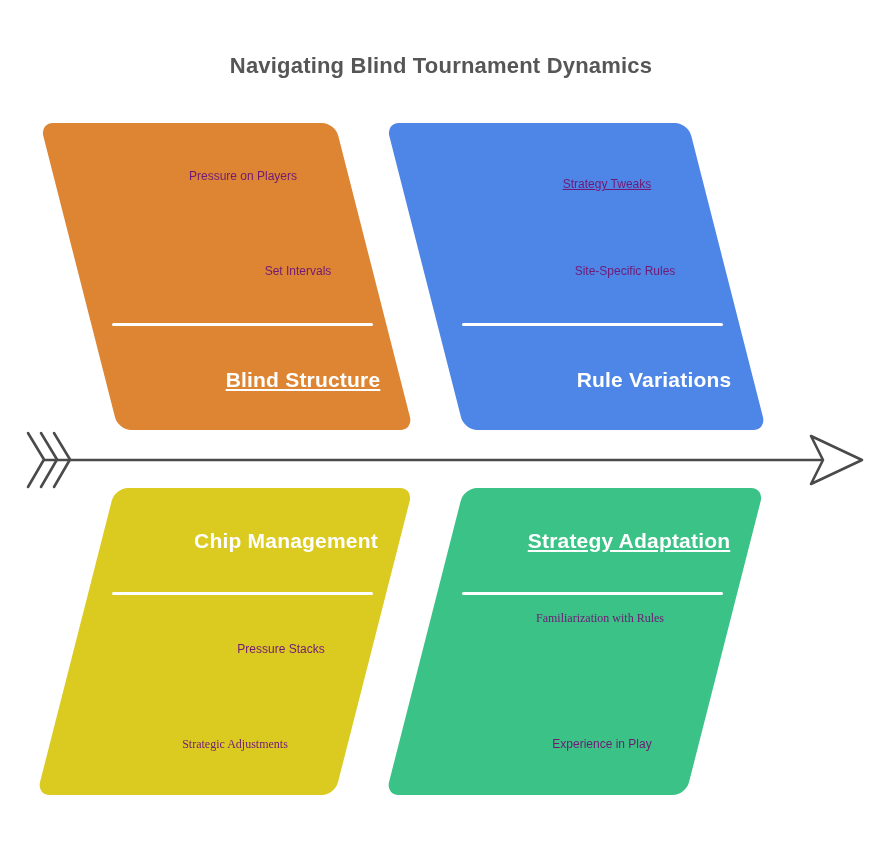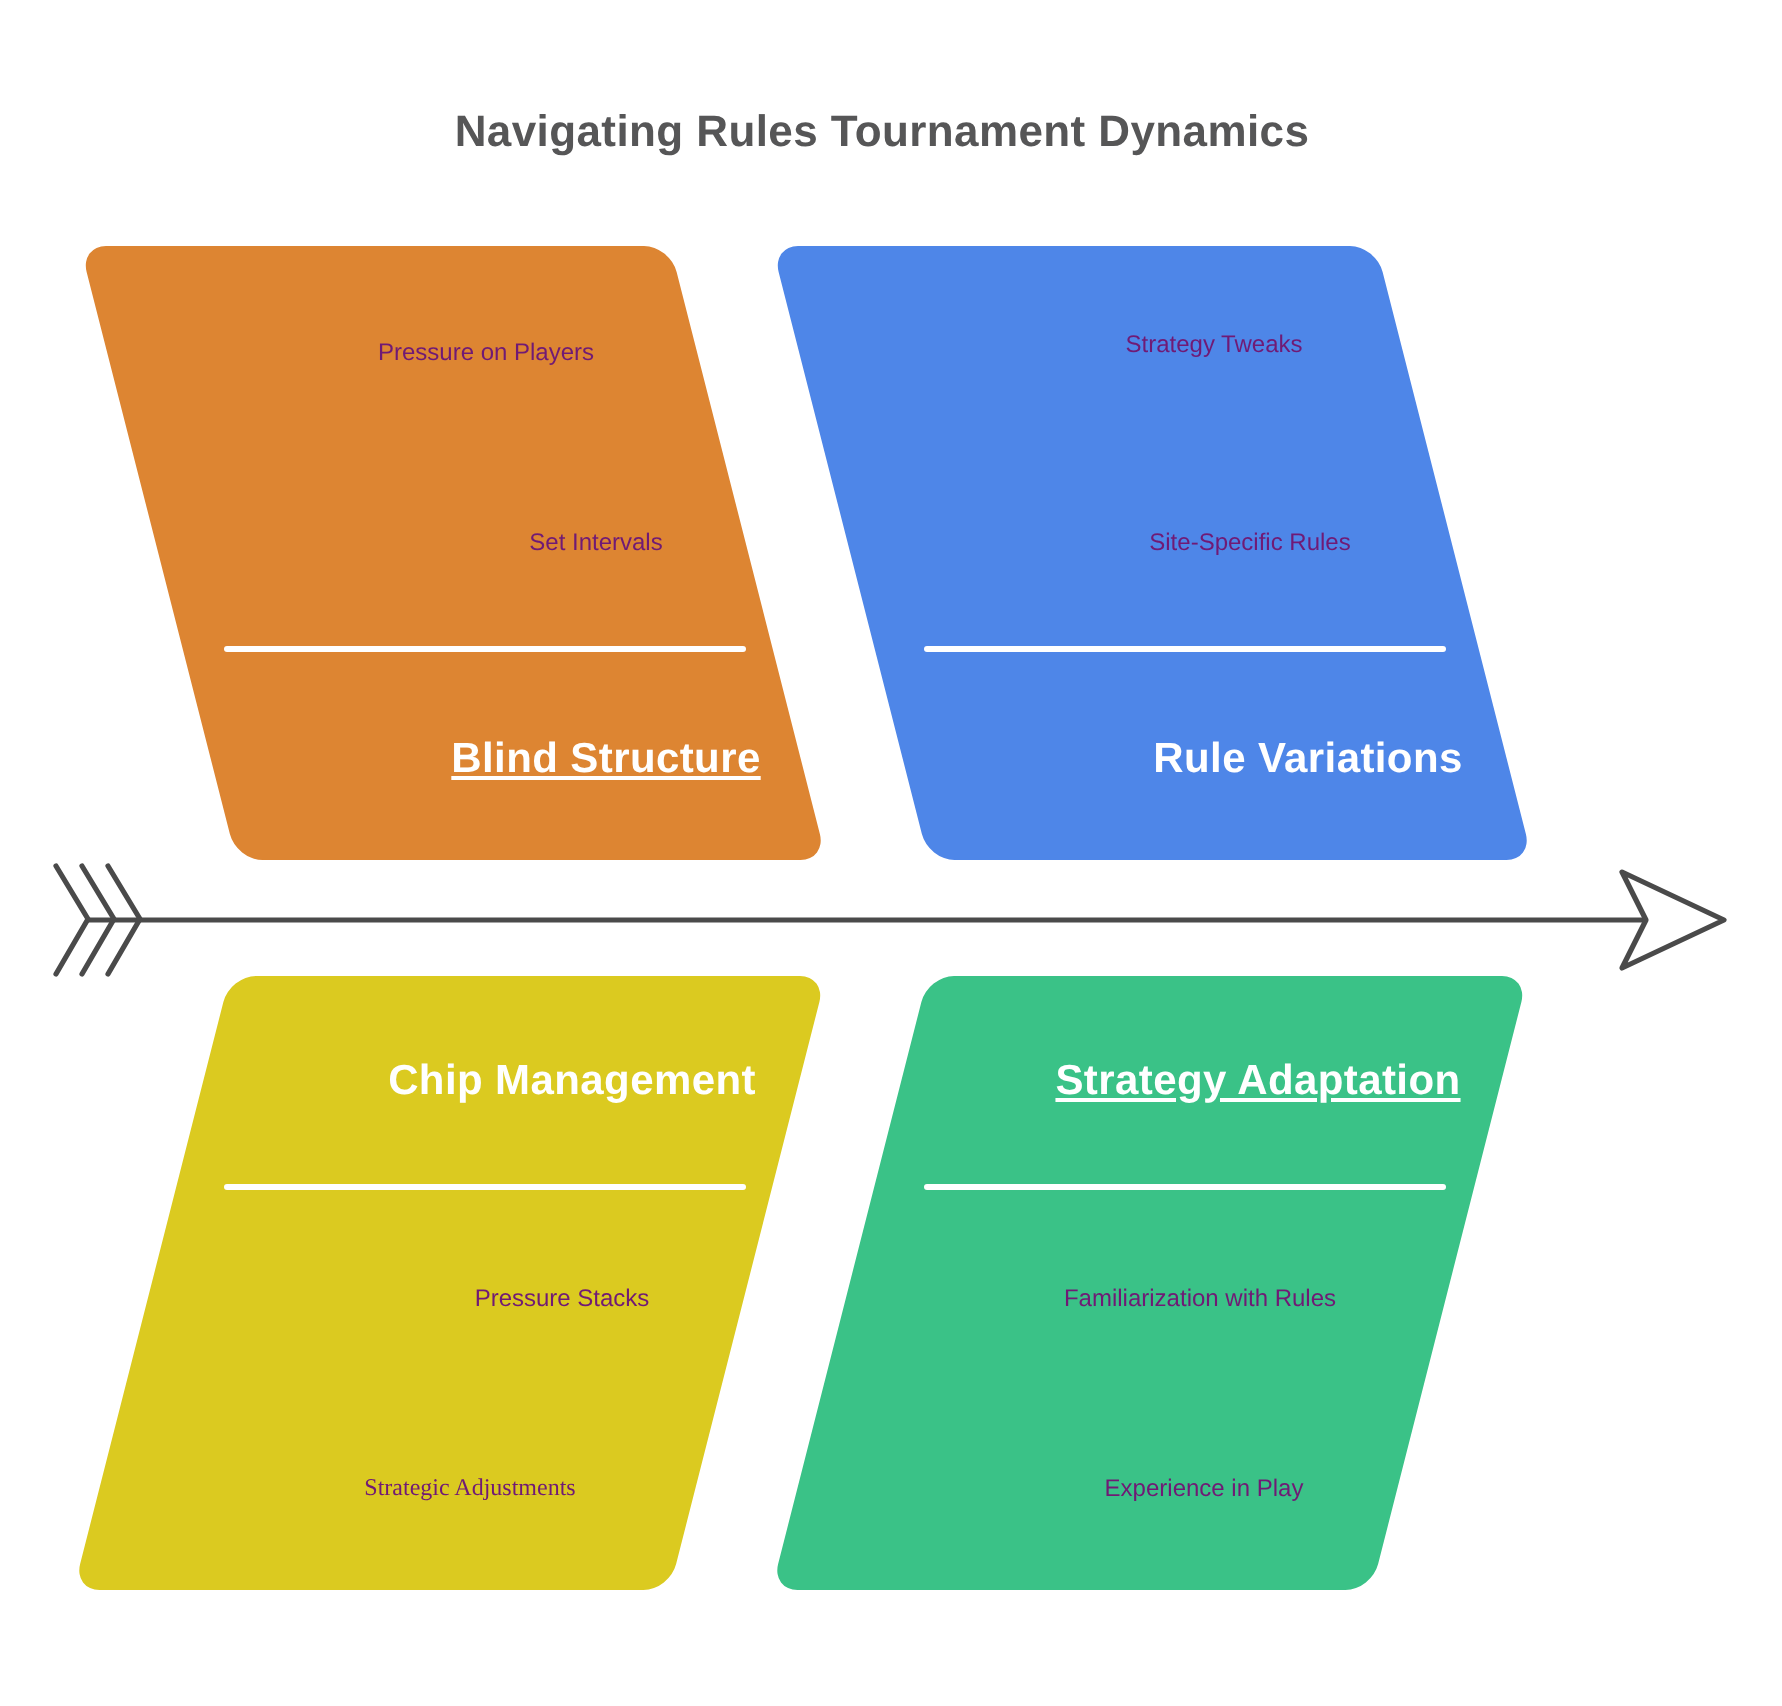--- a/index.html
+++ b/index.html
@@ -50,45 +50,45 @@
     background:#ffffff;
     border-radius:2px;
   }
   .arrow-svg{position:absolute;left:0;top:425px;}
 </style>
 </head>
 <body>
 
 <div id="canvas">
 
-  <div class="page-title">Navigating Rules Tournament Dynamics</div>
+  <div class="page-title">Navigating Blind Tournament Dynamics</div>
 
   <div class="shape q0 skew-top" style="background-color: rgb(221, 133, 50);"></div>
   <div class="shape q1 skew-top" style="background-color: rgb(78, 134, 232);"></div>
   <div class="shape q2 skew-bottom" style="background-color: rgb(219, 202, 32);"></div>
   <div class="shape q3 skew-bottom" style="background-color: rgb(58, 194, 135);"></div>
 
   <div class="item-label" style="left:243px;top:176px;">Pressure on Players</div>
   <div class="item-label" style="left:298px;top:271px;">Set Intervals</div>
   <div class="sep-line" style="left:112px;top:323px;"></div>
   <div class="heading-label" style="left:303px;top:380px;text-decoration:underline;">Blind Structure</div>
 
-  <div class="item-label" style="left:607px;top:172px;">Strategy Tweaks</div>
+  <div class="item-label" style="left:607px;top:184px;text-decoration:underline;">Strategy Tweaks</div>
   <div class="item-label" style="left:625px;top:271px;">Site-Specific Rules</div>
   <div class="sep-line" style="left:462px;top:323px;"></div>
   <div class="heading-label" style="left:654px;top:380px;">Rule Variations</div>
 
   <div class="heading-label" style="left:286px;top:541px;">Chip Management</div>
   <div class="sep-line" style="left:112px;top:592px;"></div>
   <div class="item-label" style="left:281px;top:649px;">Pressure Stacks</div>
   <div class="item-label" style="left:235px;top:744px;font-family:Liberation Serif, serif;">Strategic Adjustments</div>
 
   <div class="heading-label" style="left:629px;top:541px;text-decoration:underline;">Strategy Adaptation</div>
   <div class="sep-line" style="left:462px;top:592px;"></div>
-  <div class="item-label" style="left:600px;top:649px;">Familiarization with Rules</div>
+  <div class="item-label" style="left:600px;top:618px;font-family:Liberation Serif, serif;">Familiarization with Rules</div>
   <div class="item-label" style="left:602px;top:744px;">Experience in Play</div>
 
   <svg class="arrow-svg" width="891" height="75" viewBox="0 425 891 75">
     <g stroke="#4A4A4A" stroke-width="2.6" fill="none" stroke-linecap="round" stroke-linejoin="round">
 
       <line x1="44" y1="460" x2="822" y2="460"></line>
 
       <g>
         <polyline points="28,433 44,459.5 28,487"></polyline>
         <polyline points="41,433 57,459.5 41,487"></polyline>

